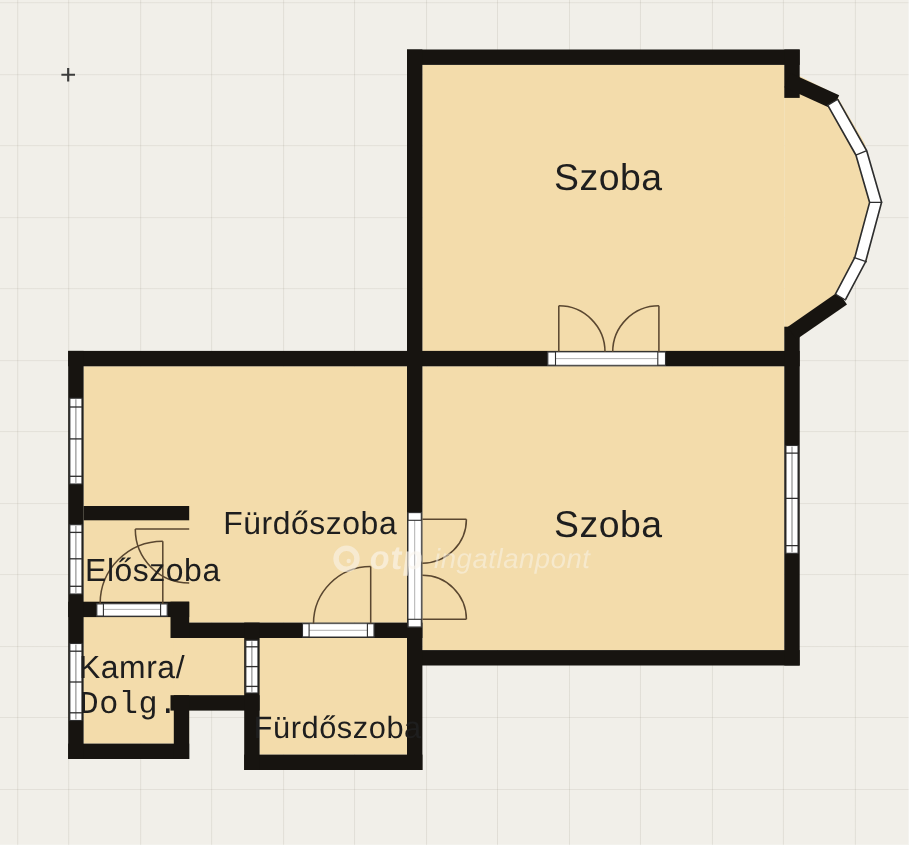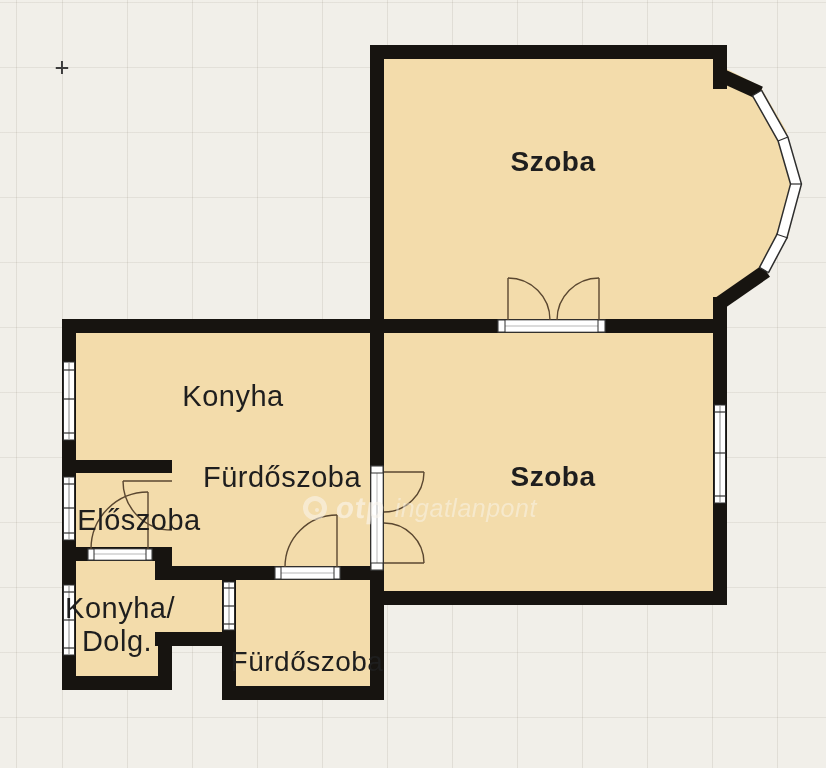--- a/index.html
+++ b/index.html
@@ -30,21 +30,21 @@
   .baytick{stroke:#2e2e2e;stroke-width:1.2;}
 
   .room-label{
     position:absolute;
     transform:translate(-50%,-50%);
     color:#1e1e1e;
     white-space:nowrap;
     letter-spacing:0.5px;
     line-height:1;
   }
-  .fs31{font-size:28px;font-weight:bold;}
+  .fs31{font-size:34px;}
   .fs29{font-size:29px;}
   .fs28{font-size:28px;}
 
   #plus-marker{
     position:absolute;left:47px;top:52px;width:30px;height:30px;
     font-size:24px;font-weight:400;color:#3c3c3c;
     display:flex;align-items:center;justify-content:center;
     font-family:"DejaVu Sans Mono", monospace;
   }
 
@@ -215,25 +215,24 @@
 
       <g>
         <path class="swing" d="M172,481 H123"></path>
         <path class="swing" d="M123,481 A49,49 0 0 0 172,530"></path>
       </g>
     </g>
   </svg>
 
   <div class="room-label fs31" style="left:553px;top:162px;">Szoba</div>
   <div class="room-label fs31" style="left:553px;top:477px;">Szoba</div>
-  <div class="room-label fs29" style="left:233px;top:396px;">Konyha</div>
   <div class="room-label fs29" style="left:282px;top:477px;">Fürdőszoba</div>
   <div class="room-label fs29" style="left:139px;top:520px;">Előszoba</div>
-  <div class="room-label fs29" style="left:120px;top:608px;">Konyha/</div>
-  <div class="room-label fs29" style="left:117px;top:641px;">Dolg.</div>
+  <div class="room-label fs29" style="left:120px;top:608px;">Kamra/</div>
+  <div class="room-label fs29" style="left:117px;top:641px;font-family:Liberation Mono, monospace;">Dolg.</div>
   <div class="room-label fs28" style="left:307px;top:638px;margin-top:24px;">Fürdőszoba</div>
 
   <div id="watermark">
     <span id="wm-ring"></span>
     <span id="wm-otp">otp</span>
     <span id="wm-ip">ingatlanpont</span>
   </div>
 
 </div>
 

